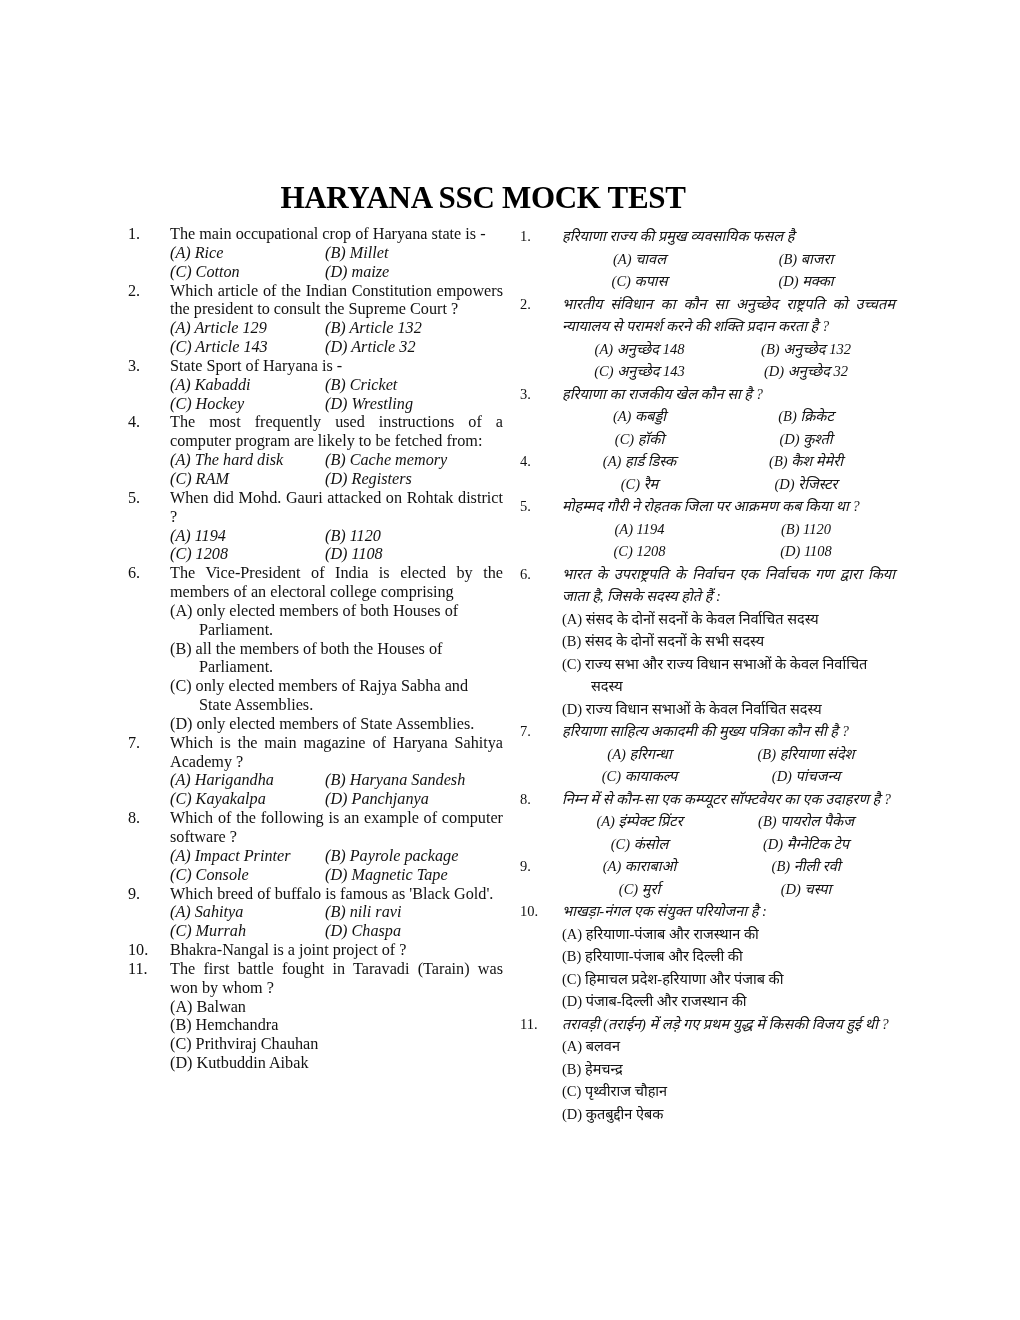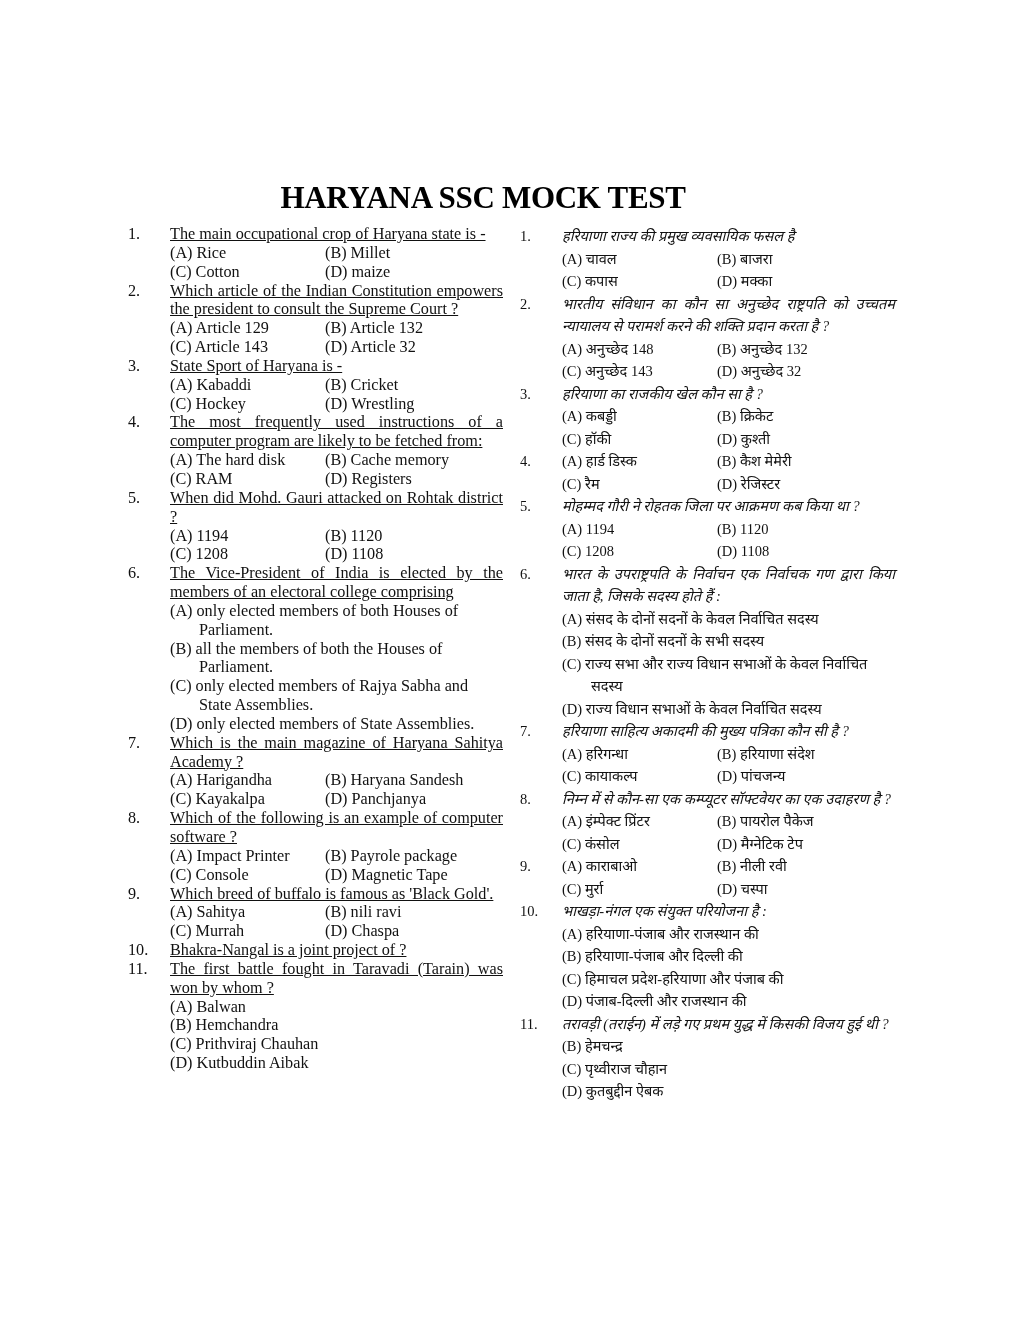--- a/index.html
+++ b/index.html
@@ -7,27 +7,27 @@
   .title {
     position: absolute; left: 0; width: 1020px; top: 180px; text-align: center;
     font-family: "Liberation Serif", serif; font-weight: bold; font-size: 31px;
     letter-spacing: -0.3px; color: #000; margin-left: -27px;
   }
   .col { position: absolute; top: 225px; font-family: "Liberation Serif", "DejaVu Serif", serif; }
   .col-en { left: 128px; width: 375px; font-size: 16.2px; line-height: 18.85px; }
   .col-hi { left: 520px; width: 375px; font-size: 14.5px; line-height: 22.5px; }
   .q { position: relative; padding-left: 42px; }
   .q-num { position: absolute; left: 0; top: 0; }
-  .col-en .q-text { text-align: justify; text-align-last: left; text-decoration: underline; }
-  .opts2 { display: grid; grid-template-columns: 155px 1fr; }
+  .col-en .q-text { text-align: justify; text-align-last: left; }
+  .opts2 { display: grid; grid-template-columns: 155px 1fr; font-style: italic; }
   .col-hi .opts2 { grid-template-columns: 155px 1fr; }
   .opt1 { padding-left: 29px; text-indent: -29px; }
   .col-hi .q { margin-bottom: 0; }
   .col-hi .q-text { text-align: justify; text-align-last: left; font-style: italic; }
-  .col-hi .opts2 > div { line-height: 22.5px; }
+  .col-hi .opts2 > div { line-height: 22.5px; text-align: center; }
 </style>
 </head>
 <body>
 
 <div class="title">HARYANA  SSC MOCK TEST</div>
 
 <div class="col col-en" id="col-en">
     <div class="q">
       <span class="q-num">1.</span>
       <div class="q-text">The main occupational crop of Haryana state is -</div>
@@ -229,18 +229,19 @@
         <div class="opt1">(A) हरियाणा-पंजाब और राजस्थान की</div>
         <div class="opt1">(B) हरियाणा-पंजाब और दिल्ली की</div>
         <div class="opt1">(C) हिमाचल प्रदेश-हरियाणा और पंजाब की</div>
         <div class="opt1">(D) पंजाब-दिल्ली और राजस्थान की</div>
       </div>
     </div>
     <div class="q">
       <span class="q-num">11.</span>
       <div class="q-text">तरावड़ी (तराईन) में लड़े गए प्रथम युद्ध में किसकी विजय हुई थी ?</div>
       <div class="opts1">
+        <div class="opt1">(A) बलवन</div>
         <div class="opt1">(B) हेमचन्द्र</div>
         <div class="opt1">(C) पृथ्वीराज चौहान</div>
         <div class="opt1">(D) कुतबुद्दीन ऐबक</div>
       </div>
     </div>
   </div>
 
 </body></html>

